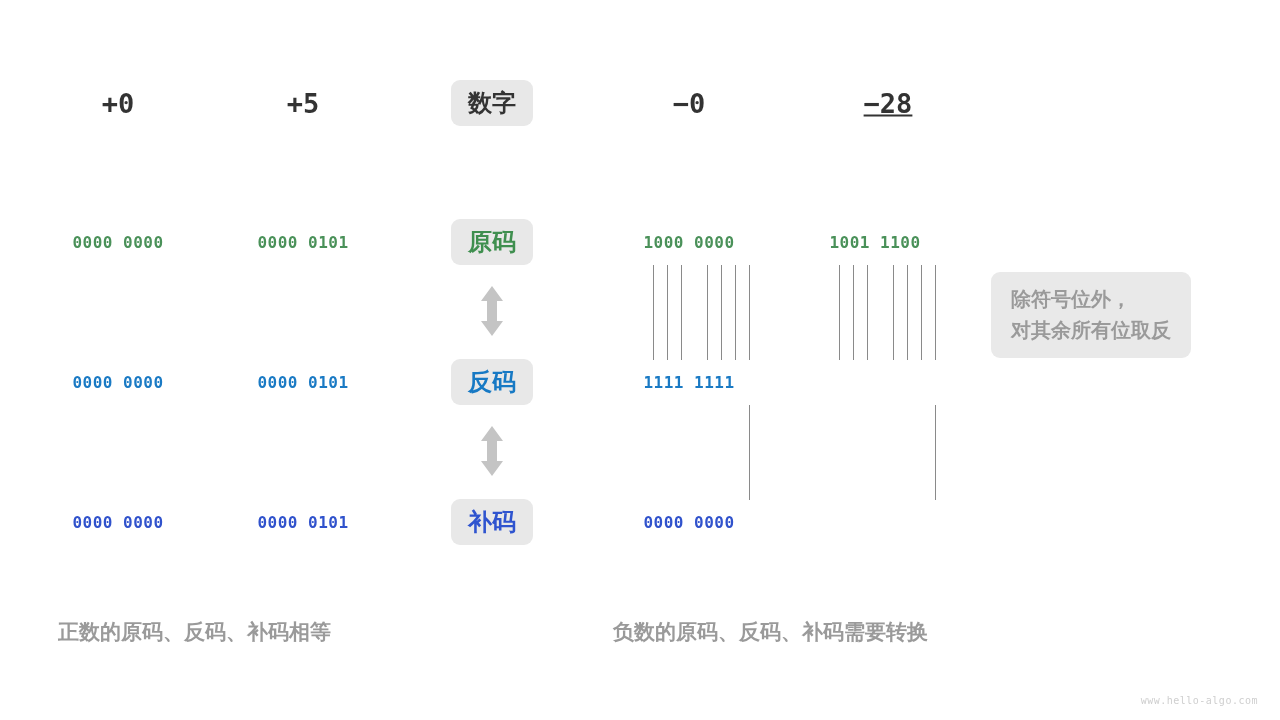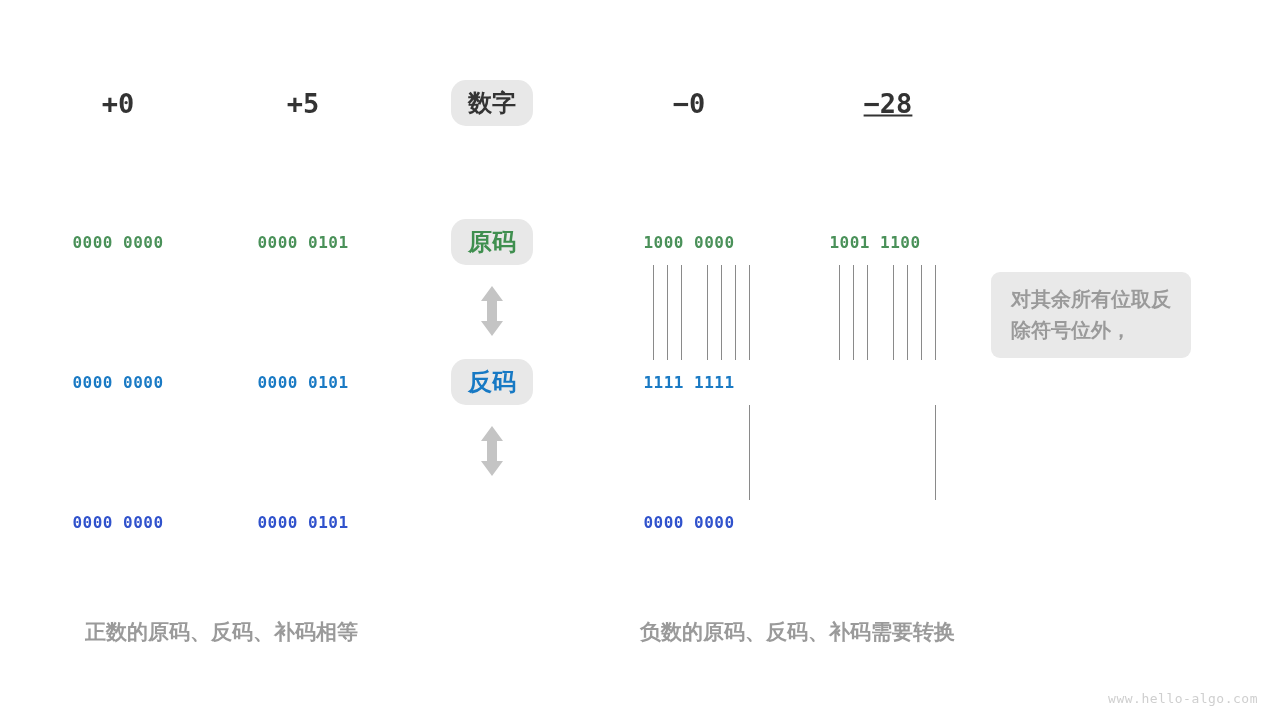--- a/index.html
+++ b/index.html
@@ -33,21 +33,21 @@
     font-family: "DejaVu Sans Mono", "Liberation Mono", monospace;
     font-size: 27px;
     font-weight: bold;
     color: #333333;
     letter-spacing: 0px;
   }
 
   
   .pill {
     background: #e8e8e8;
-    border-radius: 15px;
+    border-radius: 9px;
     padding: 11px 17px;
     font-size: 24px;
     font-weight: bold;
     line-height: 1;
     display: inline-block;
   }
   .pill-dark  { color: #333333; }
   .pill-green { color: #3f8f4f; }
   .pill-blue1 { color: #1779c4; }
   .pill-blue2 { color: #2f54cf; }
@@ -80,30 +80,29 @@
     font-weight: bold;
   }
 
   
   .caption {
     position: absolute;
     color: #9a9a9a;
     font-size: 21px;
     font-weight: bold;
     white-space: nowrap;
-    margin-left: 27px;
   }
 
   
   .watermark {
     position: absolute;
     right: 22px;
     bottom: 14px;
     font-family: "DejaVu Sans Mono", "Liberation Mono", monospace;
-    font-size: 13px;
+    font-size: 10px;
     color: #cfcfcf;
     letter-spacing: 0.5px;
     margin-left: 38px;
   }
 
   
   .vline {
     position: absolute;
     width: 1px;
     background: #8a8a8a;
@@ -152,20 +151,23 @@
     <span class="pill pill-blue1">反码</span>
   </div>
 
   <div class="cell bin c-blue1" style="left:689px; top:382px;">1111 1111</div>
 
 
   <div class="cell bin c-blue2" style="left:118px; top:522px;">0000 0000</div>
 
   <div class="cell bin c-blue2" style="left:303px; top:522px;">0000 0101</div>
 
+  <div class="cell" style="left:492px; top:522px;">
+    <span class="pill pill-blue2">补码</span>
+  </div>
 
   <div class="cell bin c-blue2" style="left:689px; top:522px;">0000 0000</div>
 
 
   <div class="updown" style="left:492px; top:313px;">
     <svg width="30" height="54" viewBox="0 0 30 54" aria-hidden="true">
       <path d="M15 2 L26 17 L20 17 L20 37 L26 37 L15 52 L4 37 L10 37 L10 17 L4 17 Z" fill="#c4c4c4"></path>
     </svg>
   </div>
 
@@ -188,22 +190,22 @@
   <div class="vline" style="left:867px; top:265px; height:95px;"></div>
   <div class="vline" style="left:893px; top:265px; height:95px;"></div>
   <div class="vline" style="left:907px; top:265px; height:95px;"></div>
   <div class="vline" style="left:921px; top:265px; height:95px;"></div>
   <div class="vline" style="left:935px; top:265px; height:95px;"></div>
 
   <div class="vline" style="left:749px; top:405px; height:95px;"></div>
   <div class="vline" style="left:935px; top:405px; height:95px;"></div>
 
   <div class="note" style="left:991px; top:272px;">
+    <div>除符号位外，</div>
     <div>对其余所有位取反</div>
-    <div>除符号位外，</div>
   </div>
 
 
   <div class="caption" style="left:58px; top:618px;">正数的原码、反码、补码相等</div>
 
   <div class="caption" style="left:613px; top:618px;">负数的原码、反码、补码需要转换</div>
 
   <div class="watermark">www.hello-algo.com</div>
 
 </div>

